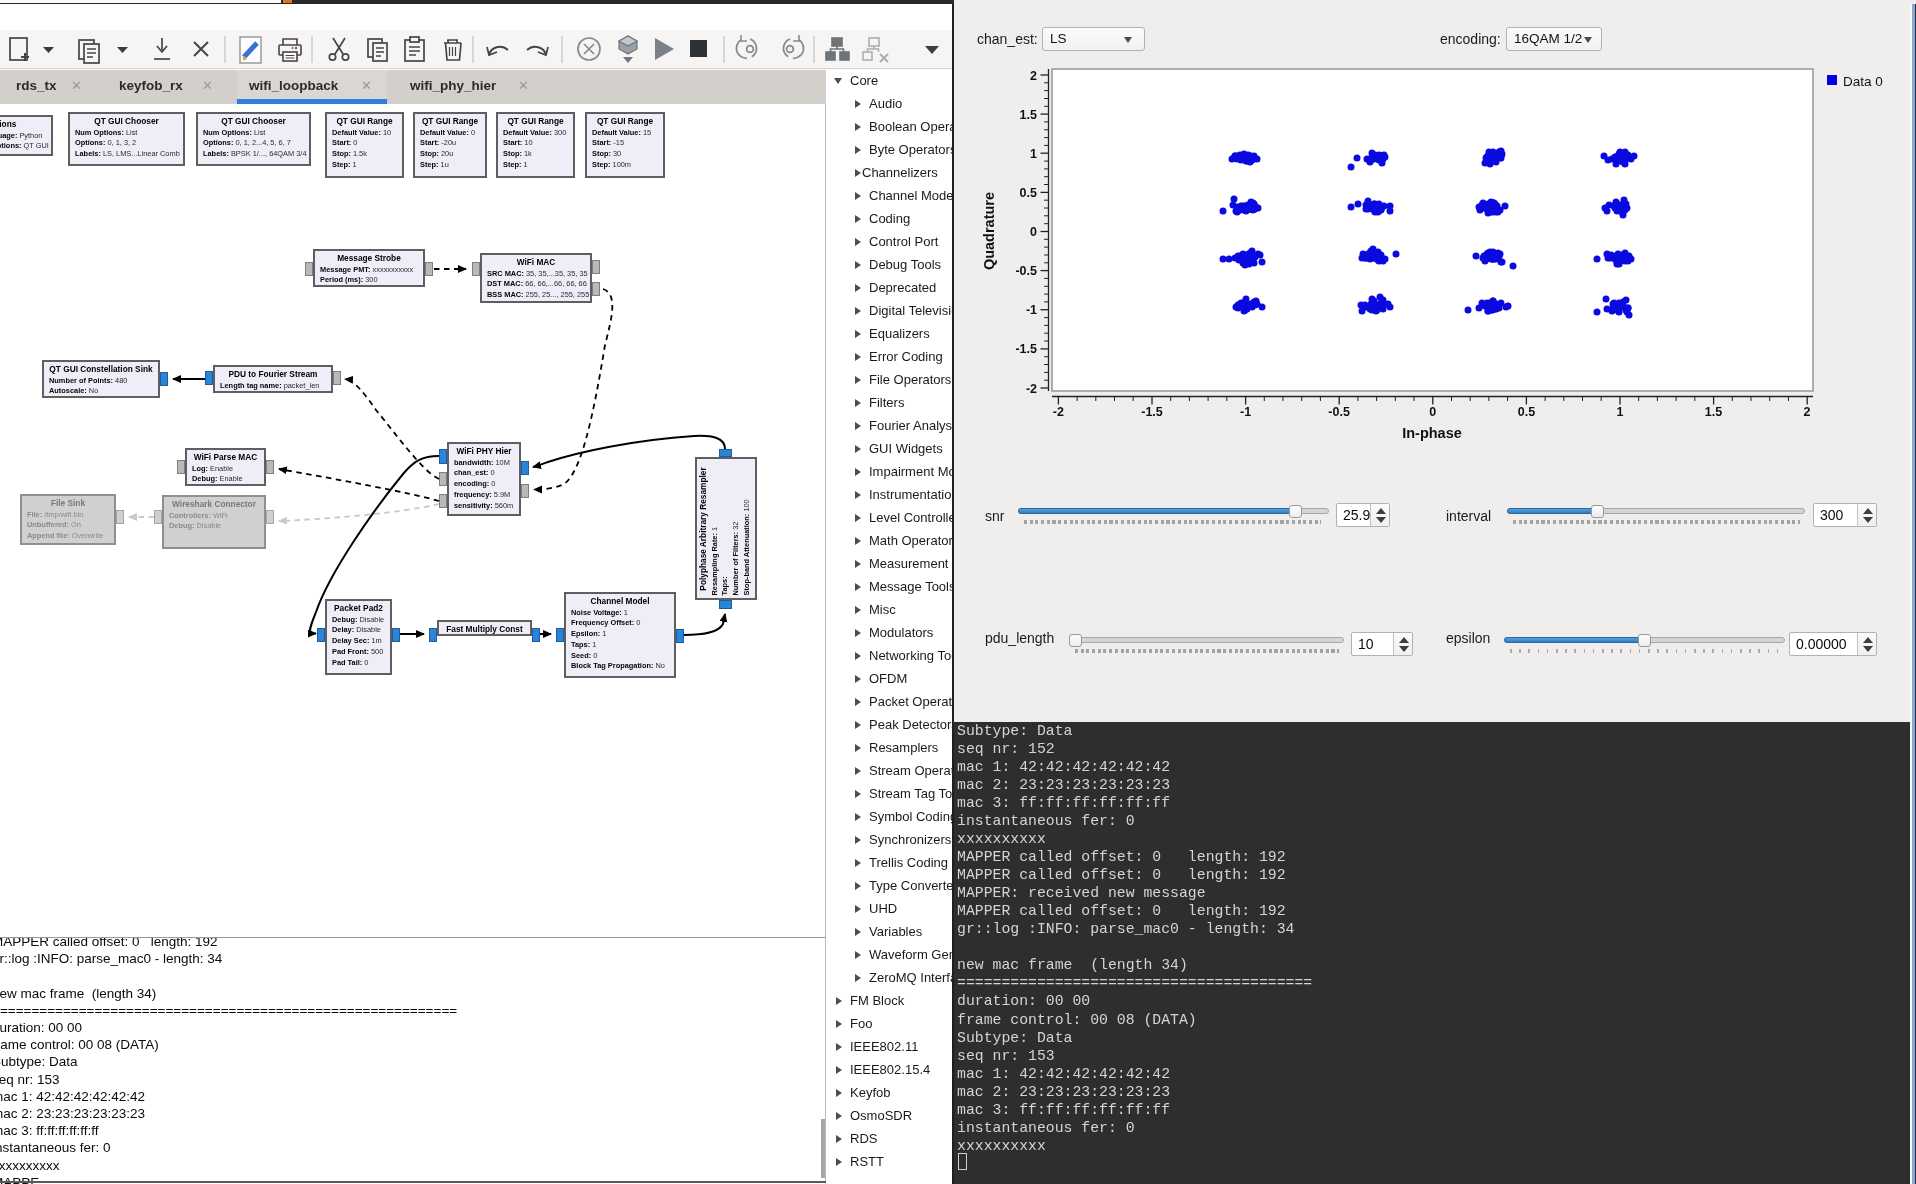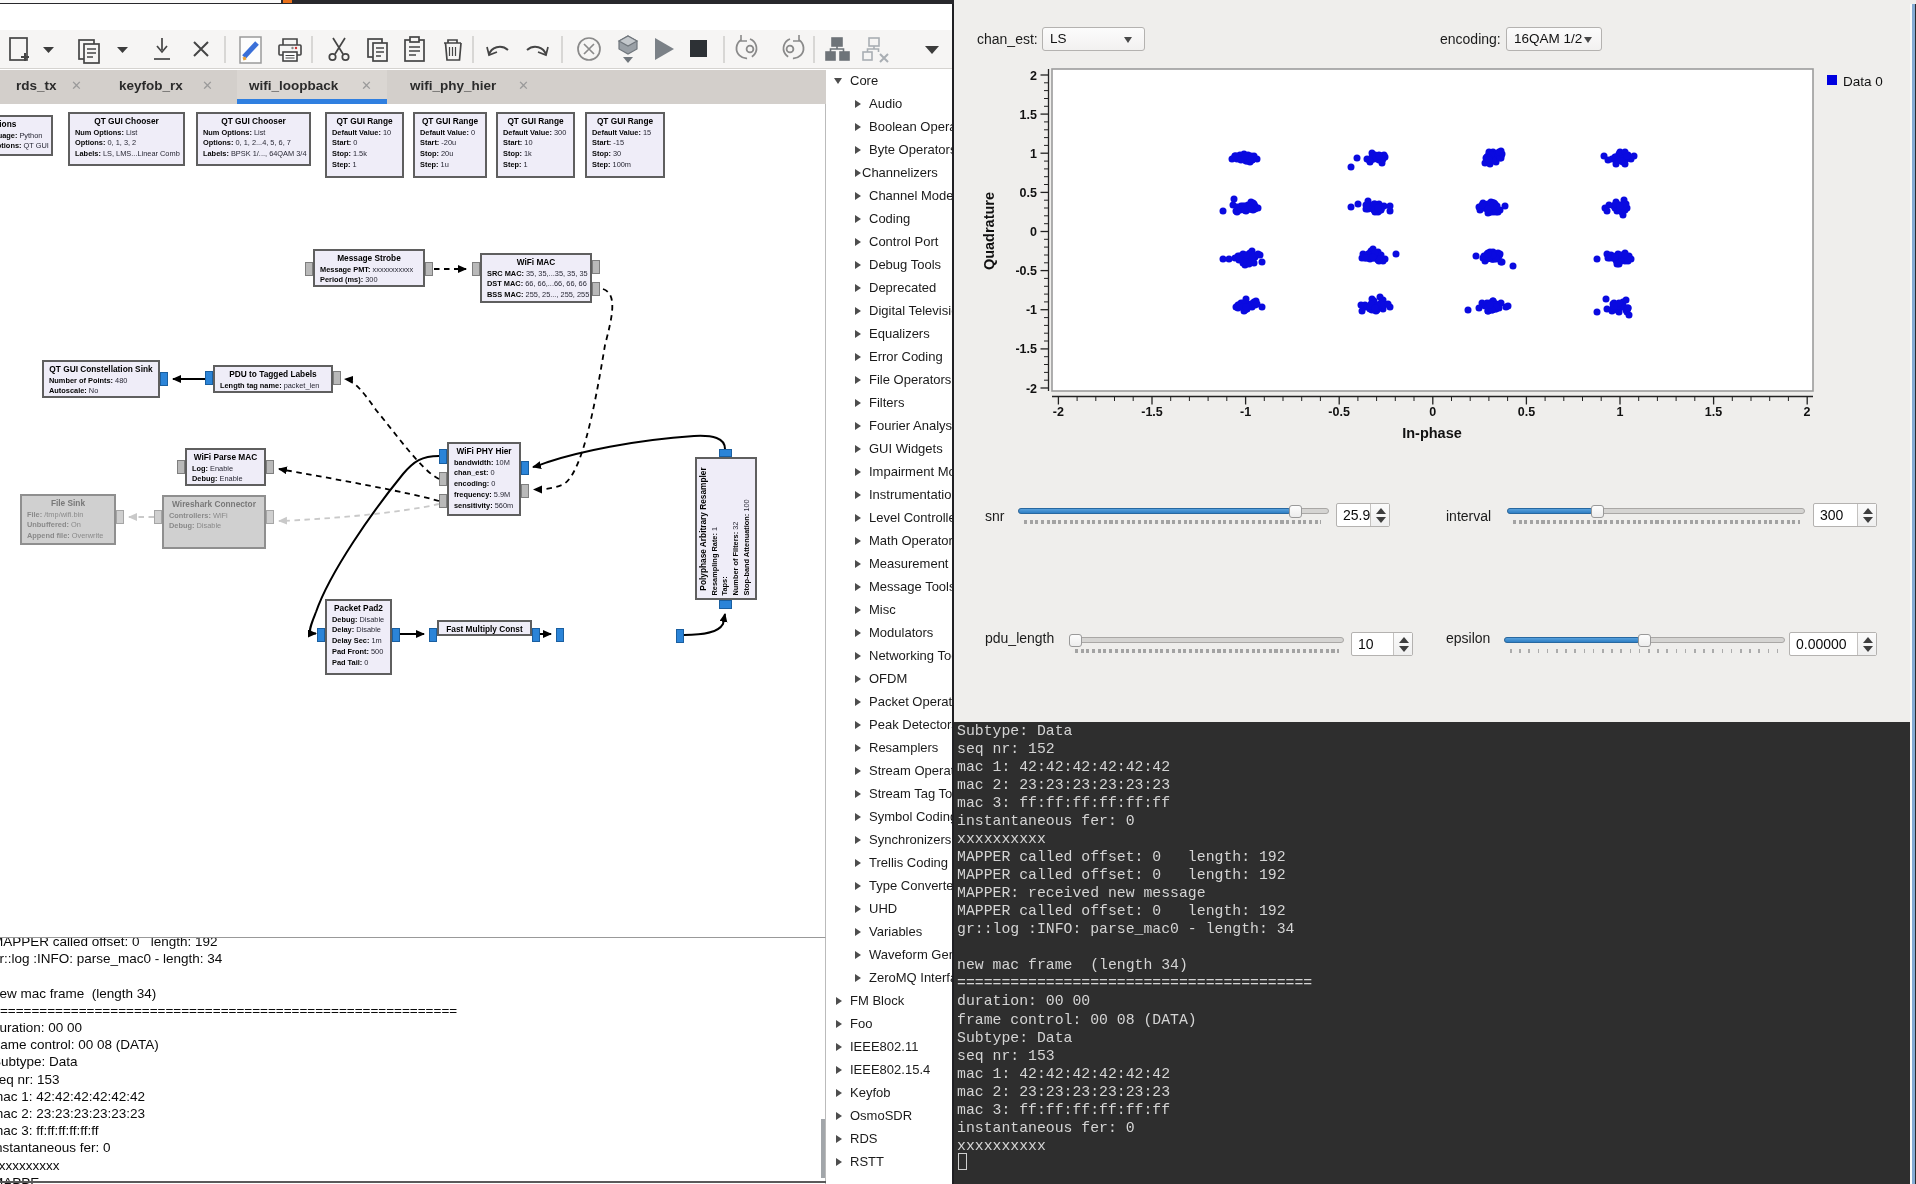--- a/index.html
+++ b/index.html
@@ -227,21 +227,21 @@
 <div class="port" style="left:472px;top:158px;width:8px;height:14px"></div>
 <div class="port" style="left:592px;top:156px;width:8px;height:14px"></div>
 <div class="port" style="left:592px;top:178px;width:8px;height:14px"></div>
 <div class="blk" style="left:42px;top:256px;width:118px;height:38px">
         <div class="t">QT GUI Constellation Sink</div>
         <div class="p"><b>Number of Points:</b> 480</div>
         <div class="p"><b>Autoscale:</b> No</div>
       </div>
 <div class="port pb" style="left:160px;top:268px;width:8px;height:14px"></div>
 <div class="blk" style="left:213px;top:261px;width:120px;height:28px">
-        <div class="t">PDU to Tagged Labels</div>
+        <div class="t">PDU to Fourier Stream</div>
         <div class="p"><b>Length tag name:</b> packet_len</div>
       </div>
 <div class="port pb" style="left:205px;top:267px;width:8px;height:14px"></div>
 <div class="port" style="left:333px;top:267px;width:8px;height:14px"></div>
 <div class="blk" style="left:185px;top:344px;width:81px;height:38px">
         <div class="t">WiFi Parse MAC</div>
         <div class="p"><b>Log:</b> Enable</div>
         <div class="p"><b>Debug:</b> Enable</div>
       </div>
 <div class="port" style="left:177px;top:356px;width:8px;height:14px"></div>
@@ -282,20 +282,29 @@
         <div class="p"><b>Pad Tail:</b> 0</div>
       </div>
 <div class="port pb" style="left:317px;top:524px;width:8px;height:14px"></div>
 <div class="port pb" style="left:392px;top:524px;width:8px;height:14px"></div>
 <div class="blk" style="left:437px;top:516px;width:95px;height:16px">
         <div class="t">Fast Multiply Const</div>
         <div class="p"><b>Constant:</b> 5.62341</div>
       </div>
 <div class="port pb" style="left:429px;top:524px;width:8px;height:14px"></div>
 <div class="port pb" style="left:532px;top:524px;width:8px;height:14px"></div>
+<div class="blk" style="left:564px;top:488px;width:112px;height:86px">
+        <div class="t">Channel Model</div>
+        <div class="p"><b>Noise Voltage:</b> 1</div>
+        <div class="p"><b>Frequency Offset:</b> 0</div>
+        <div class="p"><b>Epsilon:</b> 1</div>
+        <div class="p"><b>Taps:</b> 1</div>
+        <div class="p"><b>Seed:</b> 0</div>
+        <div class="p"><b>Block Tag Propagation:</b> No</div>
+      </div>
 <div class="port pb" style="left:556px;top:524px;width:8px;height:14px"></div>
 <div class="port pb" style="left:676px;top:525px;width:8px;height:14px"></div>
 <div class="blk" style="left:695px;top:353px;width:62px;height:143px"></div>
 <div class="ab" style="left:654.5px;top:393.5px;width:143px;height:62px;transform:rotate(-90deg);white-space:nowrap;overflow:hidden">
         <div class="t" style="font-weight:bold;font-size:8.3px;text-align:center;line-height:11.5px;padding-top:2px;color:#000">Polyphase Arbitrary Resampler</div>
         <div class="p" style="font-size:7.4px;line-height:10.8px;padding:0 5px;color:#282834"><b style="color:#050505">Resampling Rate:</b> 1</div>
         <div class="p" style="font-size:7.4px;line-height:10.8px;padding:0 5px;color:#282834"><b style="color:#050505">Taps:</b></div>
         <div class="p" style="font-size:7.4px;line-height:10.8px;padding:0 5px;color:#282834"><b style="color:#050505">Number of Filters:</b> 32</div>
         <div class="p" style="font-size:7.4px;line-height:10.8px;padding:0 5px;color:#282834"><b style="color:#050505">Stop-band Attenuation:</b> 100</div>
       </div>

